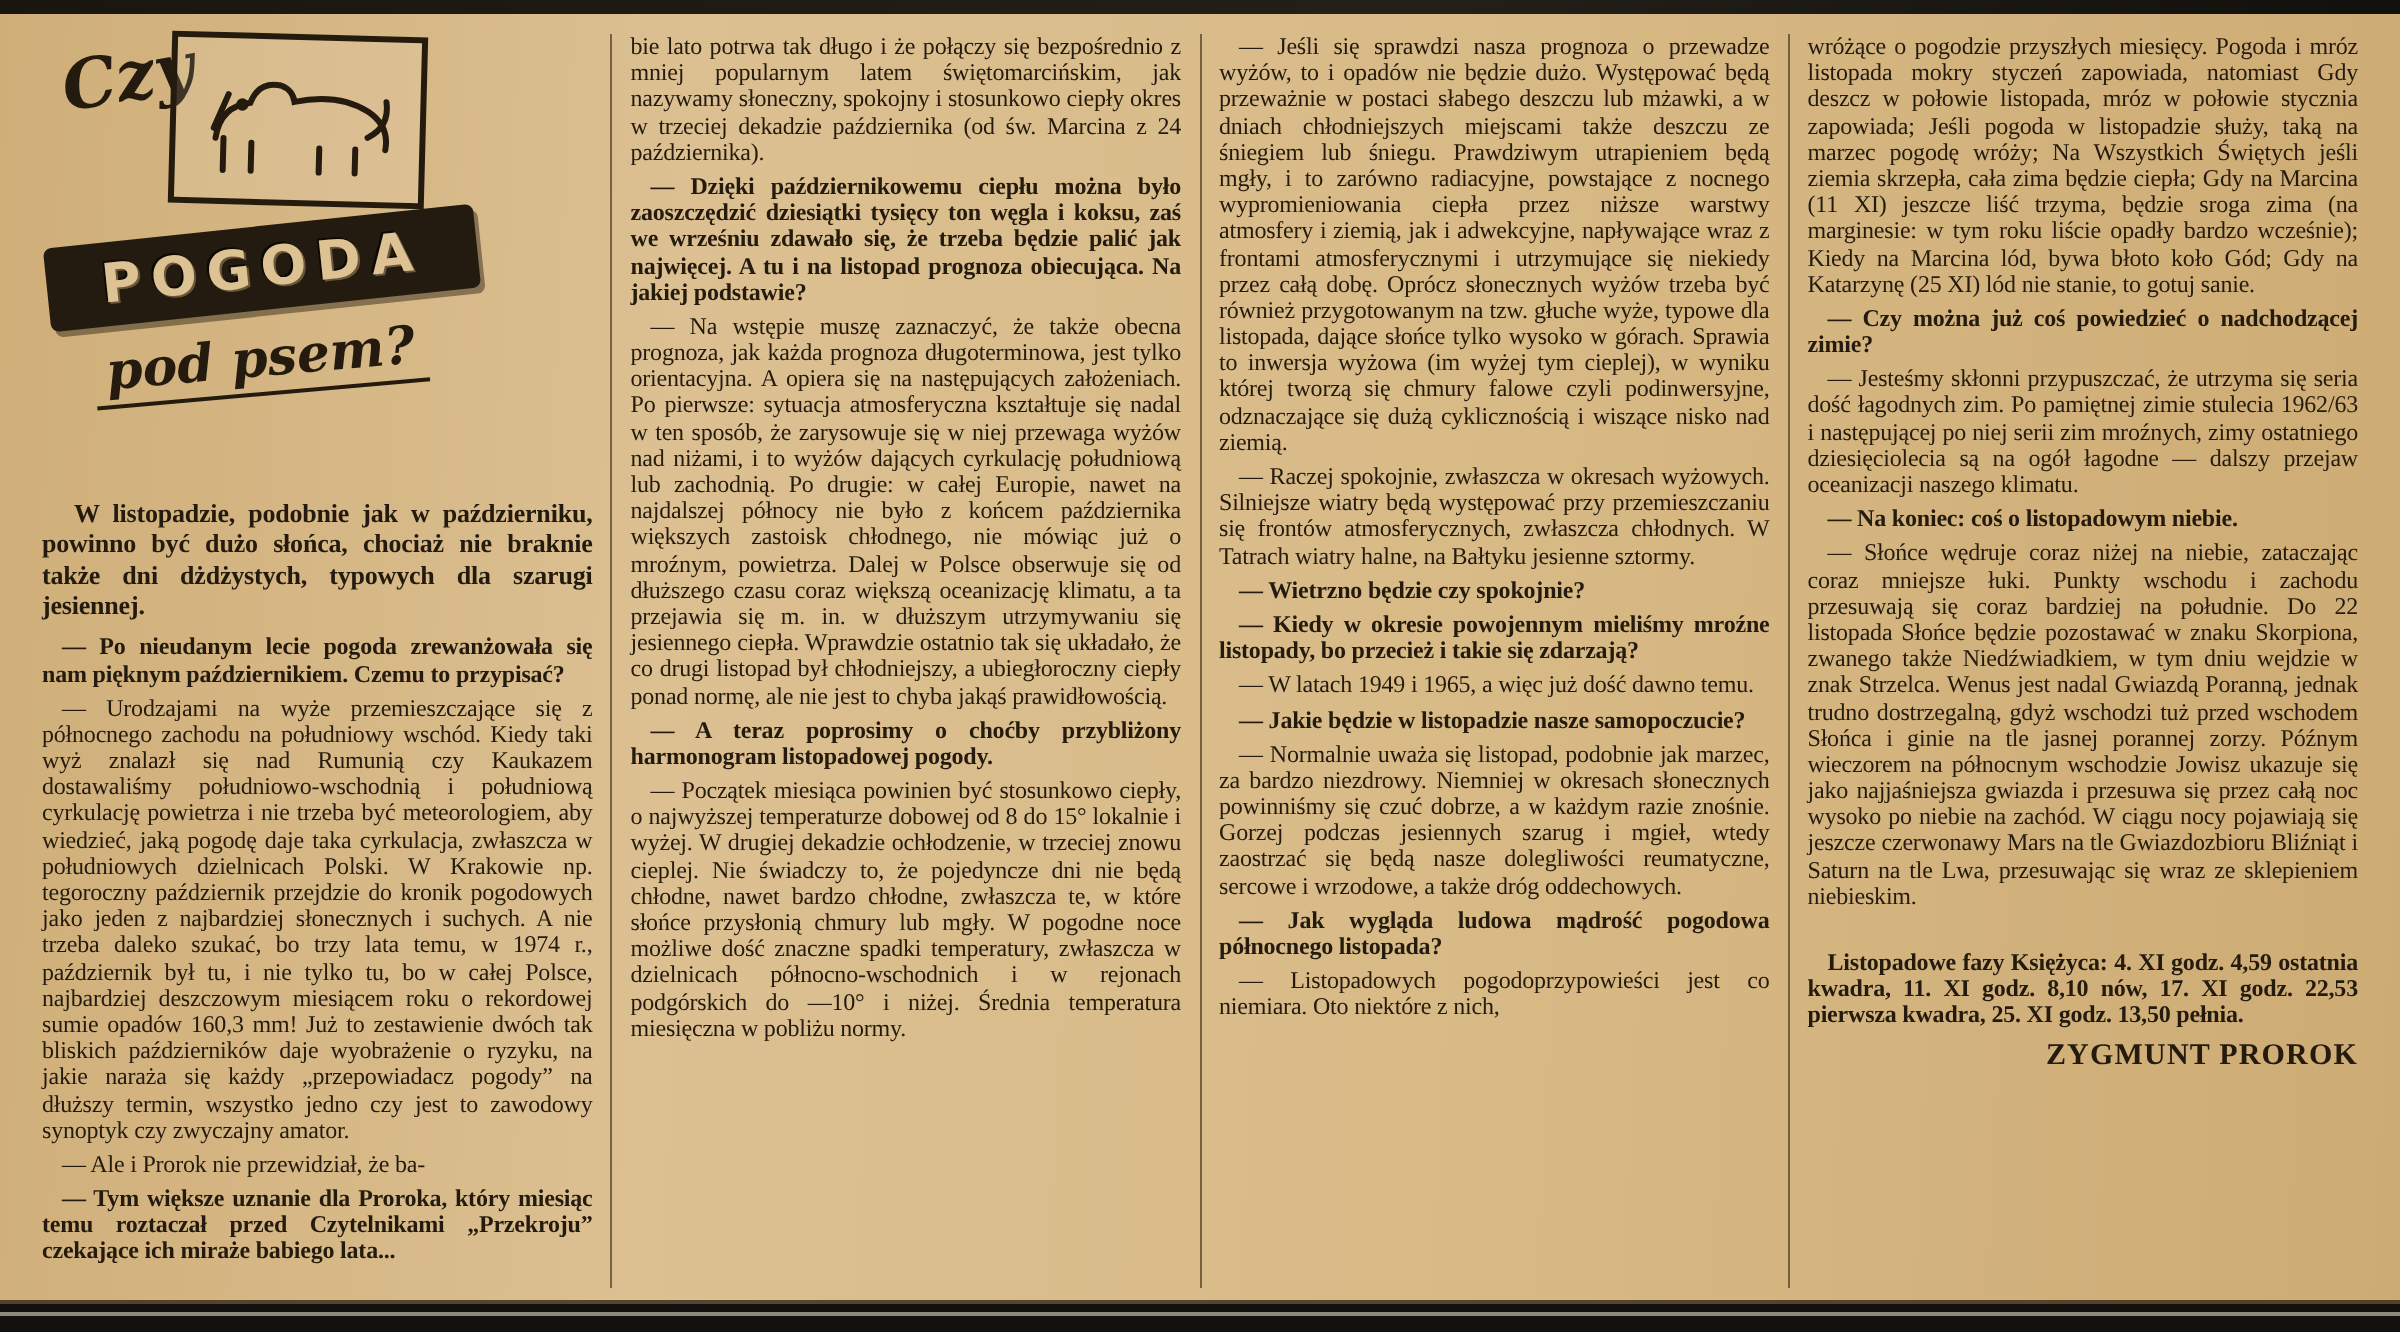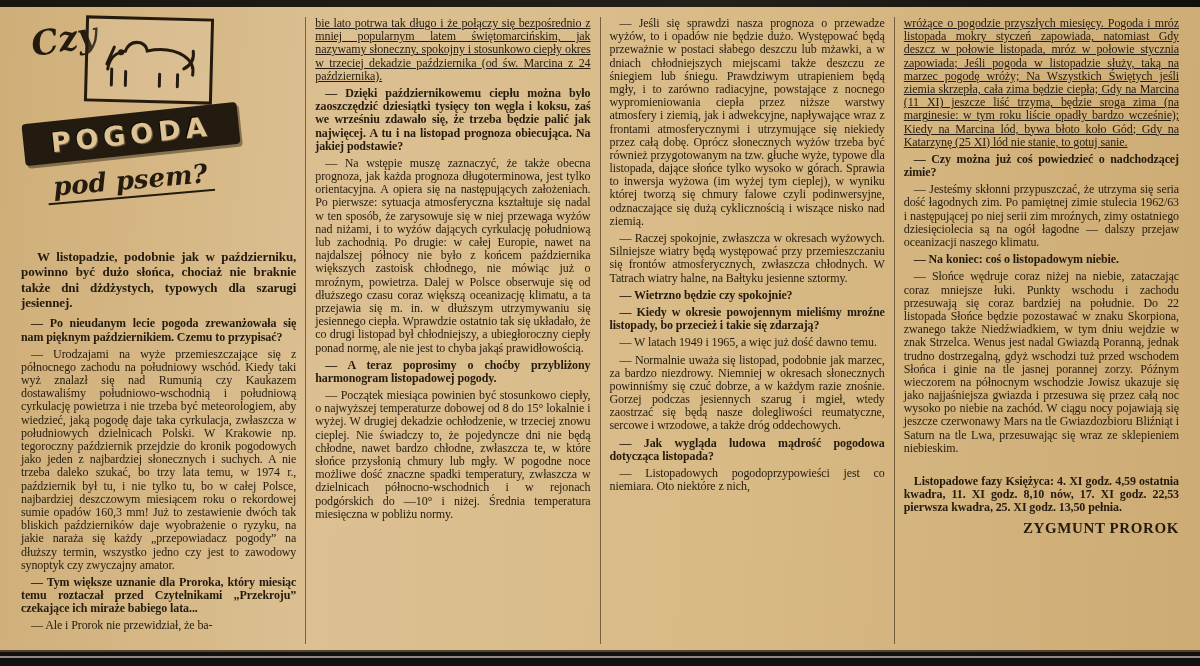--- a/index.html
+++ b/index.html
@@ -19,21 +19,21 @@
            padding:8px 12px 4px; display:flex; overflow:hidden; }
 
   .col { flex:1 1 0; padding:2px 9px 0; overflow:hidden; position:relative; }
   .divider { width:1px; background:rgba(58,41,20,.62); margin:2px 0; }
 
   
   .para { color:#241b0e; font-size:12px; line-height:1.1; text-align:justify;
           margin-bottom:4px; text-indent:10px; letter-spacing:-0.1px; }
   .para.lead { font-weight:bold; font-size:13.5px; line-height:1.18; text-indent:16px; margin:6px 0 7px; }
   .para.question { font-weight:bold; }
-  .para.cont { text-indent:0;text-decoration:underline; }
+  .para.cont { text-indent:0; }
   .para.note { font-weight:bold; margin-top:20px; }
   .para.byline { font-weight:bold; text-align:right; font-size:15px; letter-spacing:.6px; margin-top:5px; text-indent:0; }
   .col[data-col="0"] .para { font-size:12px; }
   .col[data-col="0"] .para.lead { font-size:13px;margin-top:36px; }
 
   
   .masthead { position:relative; height:196px; margin-bottom:2px; }
   .czy { position:absolute; top:2px; left:10px; font-family:"DejaVu Serif", serif;
          font-style:italic; font-weight:bold; font-size:34px; color:#241b0e;
          transform:rotate(-10deg); }
@@ -72,22 +72,22 @@
         </div>
         <div class="pogoda-band">
           <span>POGODA</span>
         </div>
         <div class="podpsem">pod psem?</div>
       </div>
       <div class="coltext">
           <p class="para lead">W listopadzie, podobnie jak w październiku, powinno być dużo słońca, chociaż nie braknie także dni dżdżystych, typowych dla szarugi jesiennej.</p>
           <p class="para question">— Po nieudanym lecie pogoda zrewanżowała się nam pięknym październikiem. Czemu to przypisać?</p>
           <p class="para answer">— Urodzajami na wyże przemieszczające się z północnego zachodu na południowy wschód. Kiedy taki wyż znalazł się nad Rumunią czy Kaukazem dostawaliśmy południowo-wschodnią i południową cyrkulację powietrza i nie trzeba być meteorologiem, aby wiedzieć, jaką pogodę daje taka cyrkulacja, zwłaszcza w południowych dzielnicach Polski. W Krakowie np. tegoroczny październik przejdzie do kronik pogodowych jako jeden z najbardziej słonecznych i suchych. A nie trzeba daleko szukać, bo trzy lata temu, w 1974 r., październik był tu, i nie tylko tu, bo w całej Polsce, najbardziej deszczowym miesiącem roku o rekordowej sumie opadów 160,3 mm! Już to zestawienie dwóch tak bliskich październików daje wyobrażenie o ryzyku, na jakie naraża się każdy „przepowiadacz pogody” na dłuższy termin, wszystko jedno czy jest to zawodowy synoptyk czy zwyczajny amator.</p>
+          <p class="para answer">— Ale i Prorok nie przewidział, że ba-</p>
           <p class="para question">— Tym większe uznanie dla Proroka, który miesiąc temu roztaczał przed Czytelnikami „Przekroju” czekające ich miraże babiego lata...</p>
-          <p class="para answer">— Ale i Prorok nie przewidział, że ba-</p>
         </div>
     </div>
 
     <div class="divider"></div>
 
     <div class="col" data-col="1">
       <div class="coltext">
           <p class="para cont">bie lato potrwa tak długo i że połączy się bezpośrednio z mniej popularnym latem świętomarcińskim, jak nazywamy słoneczny, spokojny i stosunkowo ciepły okres w trzeciej dekadzie października (od św. Marcina z 24 października).</p>
           <p class="para question">— Dzięki październikowemu ciepłu można było zaoszczędzić dziesiątki tysięcy ton węgla i koksu, zaś we wrześniu zdawało się, że trzeba będzie palić jak najwięcej. A tu i na listopad prognoza obiecująca. Na jakiej podstawie?</p>
           <p class="para answer">— Na wstępie muszę zaznaczyć, że także obecna prognoza, jak każda prognoza długoterminowa, jest tylko orientacyjna. A opiera się na następujących założeniach. Po pierwsze: sytuacja atmosferyczna kształtuje się nadal w ten sposób, że zarysowuje się w niej przewaga wyżów nad niżami, i to wyżów dających cyrkulację południową lub zachodnią. Po drugie: w całej Europie, nawet na najdalszej północy nie było z końcem października większych zastoisk chłodnego, nie mówiąc już o mroźnym, powietrza. Dalej w Polsce obserwuje się od dłuższego czasu coraz większą oceanizację klimatu, a ta przejawia się m. in. w dłuższym utrzymywaniu się jesiennego ciepła. Wprawdzie ostatnio tak się układało, że co drugi listopad był chłodniejszy, a ubiegłoroczny ciepły ponad normę, ale nie jest to chyba jakąś prawidłowością.</p>
@@ -98,22 +98,23 @@
 
     <div class="divider"></div>
 
     <div class="col" data-col="2">
       <div class="coltext">
           <p class="para answer">— Jeśli się sprawdzi nasza prognoza o przewadze wyżów, to i opadów nie będzie dużo. Występować będą przeważnie w postaci słabego deszczu lub mżawki, a w dniach chłodniejszych miejscami także deszczu ze śniegiem lub śniegu. Prawdziwym utrapieniem będą mgły, i to zarówno radiacyjne, powstające z nocnego wypromieniowania ciepła przez niższe warstwy atmosfery i ziemią, jak i adwekcyjne, napływające wraz z frontami atmosferycznymi i utrzymujące się niekiedy przez całą dobę. Oprócz słonecznych wyżów trzeba być również przygotowanym na tzw. głuche wyże, typowe dla listopada, dające słońce tylko wysoko w górach. Sprawia to inwersja wyżowa (im wyżej tym cieplej), w wyniku której tworzą się chmury falowe czyli podinwersyjne, odznaczające się dużą cyklicznością i wiszące nisko nad ziemią.</p>
           <p class="para answer">— Raczej spokojnie, zwłaszcza w okresach wyżowych. Silniejsze wiatry będą występować przy przemieszczaniu się frontów atmosferycznych, zwłaszcza chłodnych. W Tatrach wiatry halne, na Bałtyku jesienne sztormy.</p>
           <p class="para question">— Wietrzno będzie czy spokojnie?</p>
           <p class="para question">— Kiedy w okresie powojennym mieliśmy mroźne listopady, bo przecież i takie się zdarzają?</p>
           <p class="para answer">— W latach 1949 i 1965, a więc już dość dawno temu.</p>
+          <p class="para question">— Jakie będzie w listopadzie nasze samopoczucie?</p>
           <p class="para answer">— Normalnie uważa się listopad, podobnie jak marzec, za bardzo niezdrowy. Niemniej w okresach słonecznych powinniśmy się czuć dobrze, a w każdym razie znośnie. Gorzej podczas jesiennych szarug i mgieł, wtedy zaostrzać się będą nasze dolegliwości reumatyczne, sercowe i wrzodowe, a także dróg oddechowych.</p>
-          <p class="para question">— Jak wygląda ludowa mądrość pogodowa dotycząca listopada?</p>
+          <p class="para question">— Jak wygląda ludowa mądrość pogodowa północnego listopada?</p>
           <p class="para answer">— Listopadowych pogodoprzypowieści jest co niemiara. Oto niektóre z nich,</p>
         </div>
     </div>
 
     <div class="divider"></div>
 
     <div class="col" data-col="3">
       <div class="coltext">
           <p class="para cont">wróżące o pogodzie przyszłych miesięcy. Pogoda i mróz listopada mokry styczeń zapowiada, natomiast Gdy deszcz w połowie listopada, mróz w połowie stycznia zapowiada; Jeśli pogoda w listopadzie służy, taką na marzec pogodę wróży; Na Wszystkich Świętych jeśli ziemia skrzepła, cała zima będzie ciepła; Gdy na Marcina (11 XI) jeszcze liść trzyma, będzie sroga zima (na marginesie: w tym roku liście opadły bardzo wcześnie); Kiedy na Marcina lód, bywa błoto koło Gód; Gdy na Katarzynę (25 XI) lód nie stanie, to gotuj sanie.</p>
           <p class="para question">— Czy można już coś powiedzieć o nadchodzącej zimie?</p>

